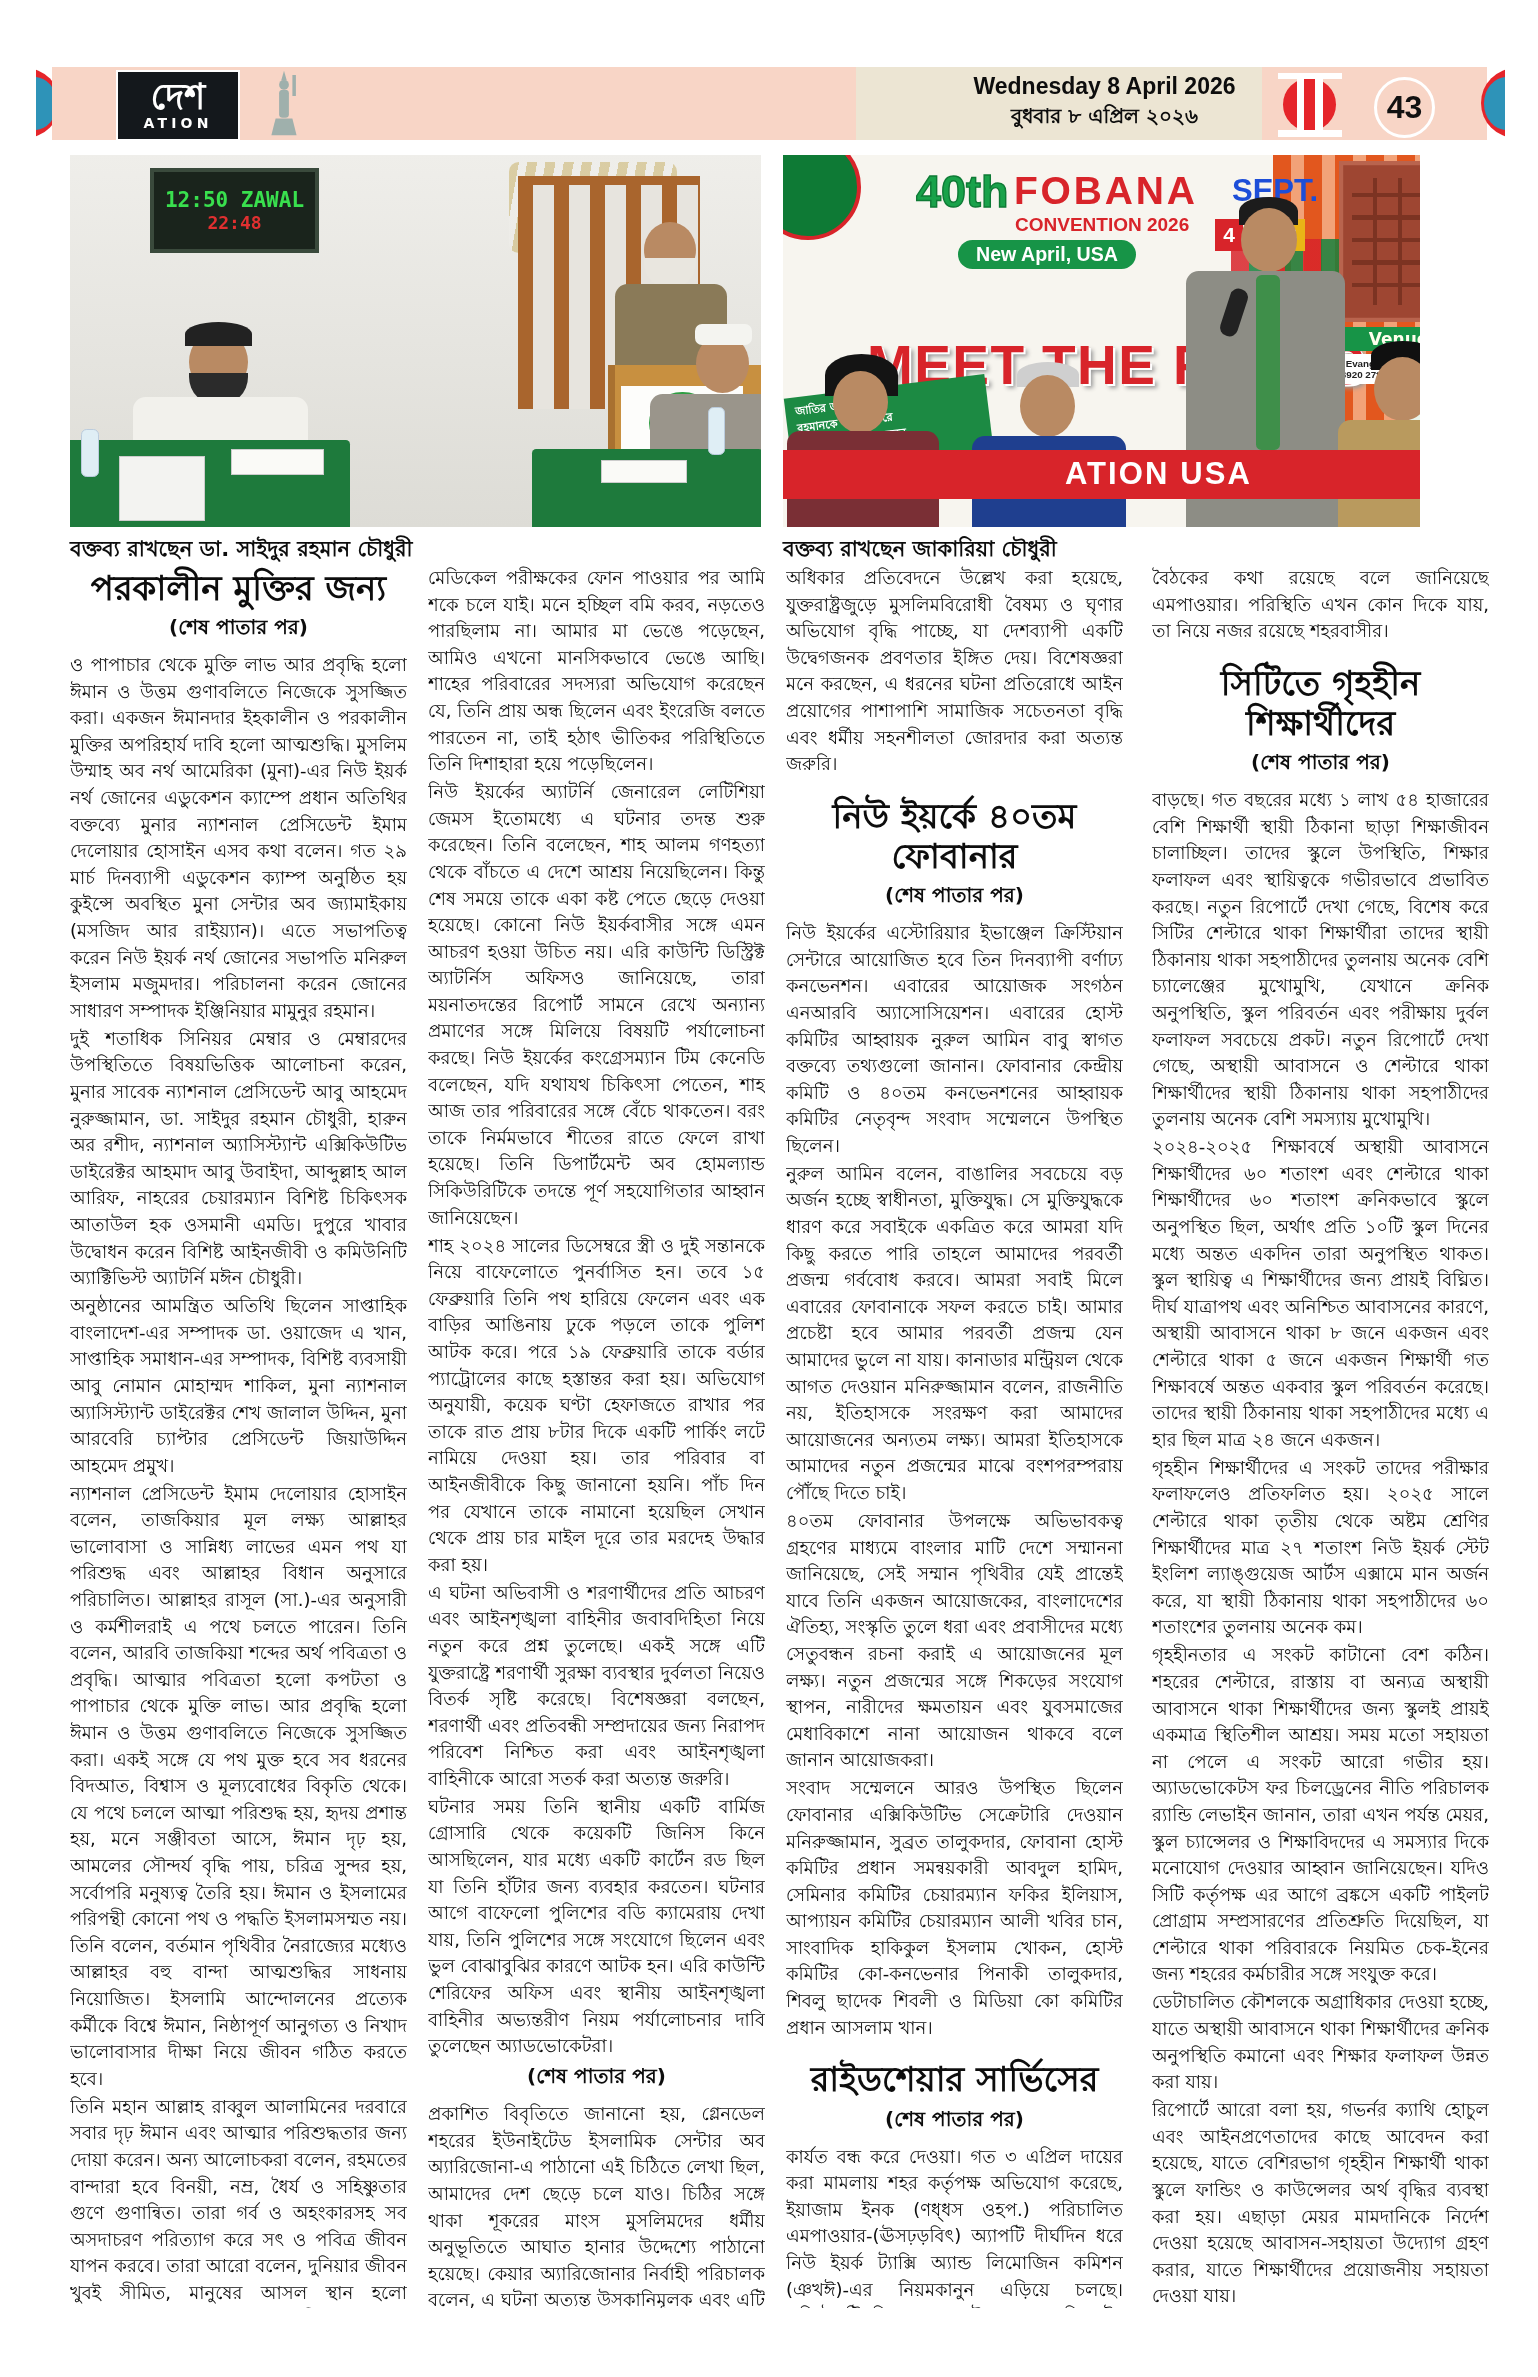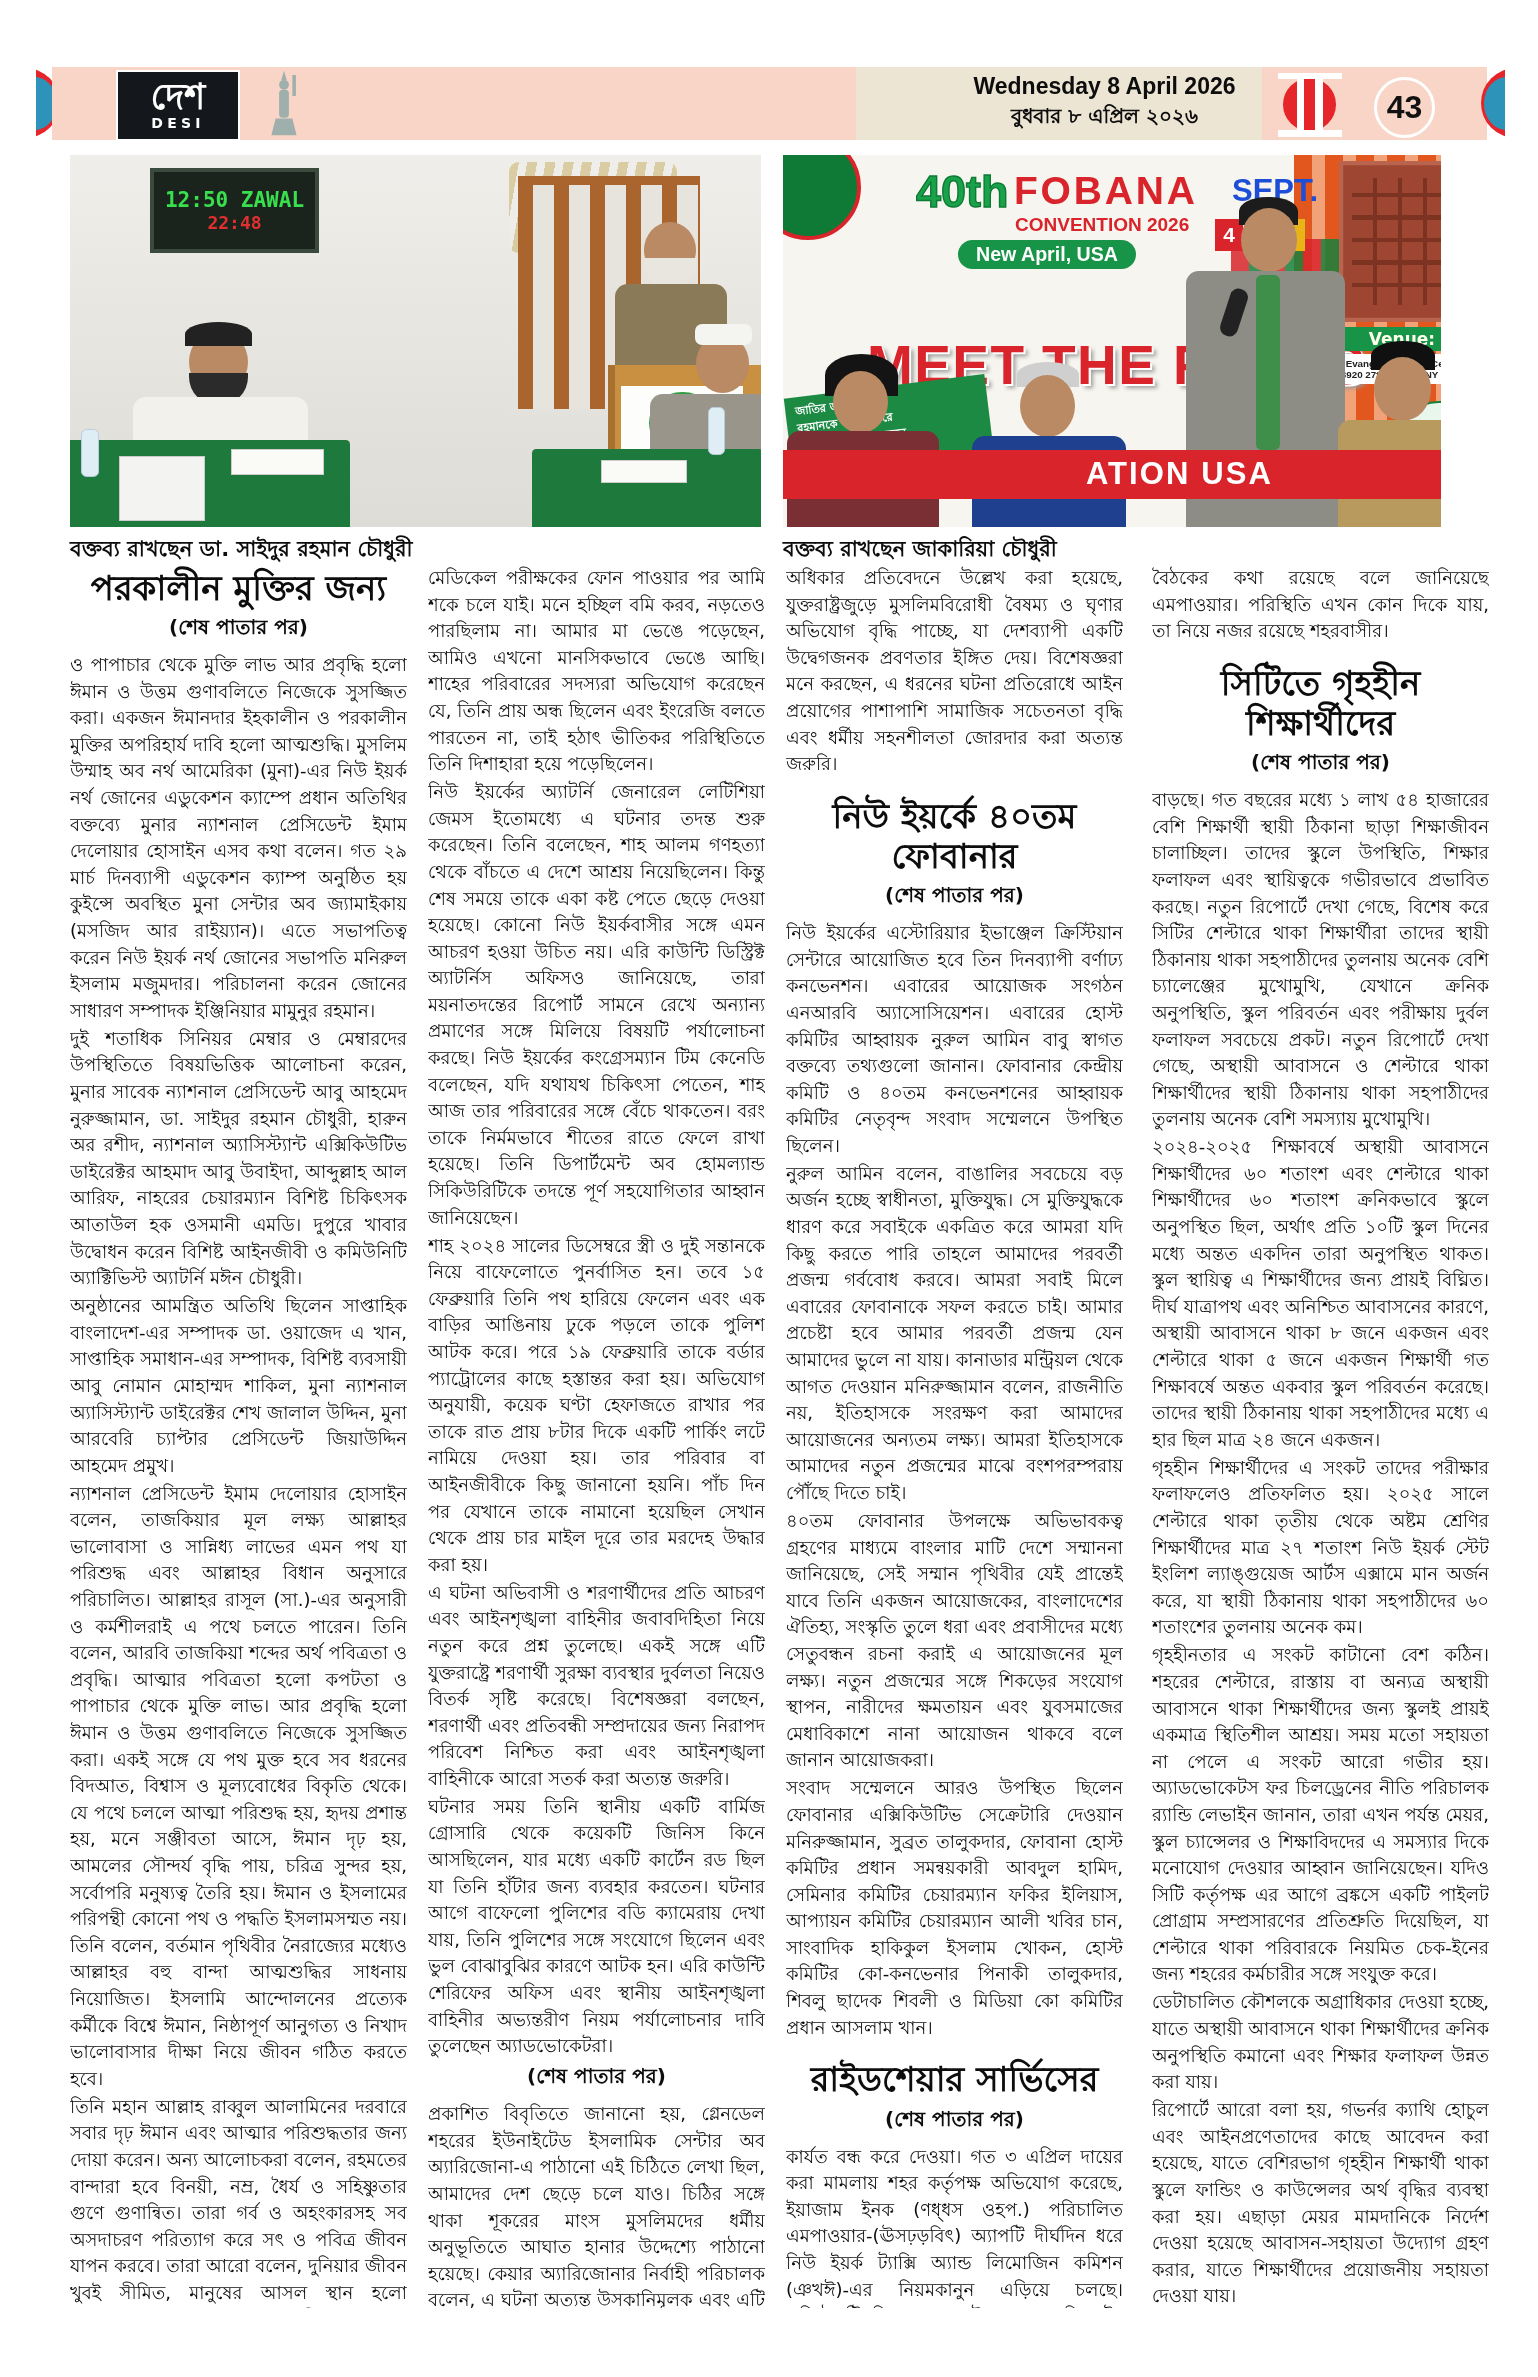--- a/index.html
+++ b/index.html
@@ -29,21 +29,21 @@
   .hg-wrap{position:absolute;left:1225px;top:5.6px;width:67px;height:64px;}
   .hg-circle{position:absolute;left:5.6px;top:5.6px;width:53px;height:53px;border-radius:50%;background:#e5252a;}
   .hg-bar{position:absolute;top:0;width:7.7px;height:64px;background:#fff;}
   .hg-cap{position:absolute;left:1.4px;width:64px;height:6.3px;background:#fff;}
   .page-badge{position:absolute;left:1322px;top:9.8px;width:55px;height:55px;border:3.5px solid #fff;border-radius:50%;
               display:flex;align-items:center;justify-content:center;font-size:32px;font-weight:bold;
               font-family:"Liberation Sans",sans-serif;color:#111;}
   
   .photo{position:absolute;top:155px;height:372px;overflow:hidden;background:#e9e8e4;}
   .photo.left{left:70px;width:691px;}
-  .photo.right{left:783px;width:637px;padding-left:21px;}
+  .photo.right{left:783px;width:637px;}
   .caption{position:absolute;top:533px;font-size:21px;font-weight:bold;}
   .caption.left{left:70px;} .caption.right{left:783px;}
   
   .wall{position:absolute;inset:0;background:linear-gradient(#efeeea,#dddcd6);}
   .clock{position:absolute;left:80px;top:12.6px;width:161px;height:77px;background:#1a241c;border:4.2px solid #3a4a3c;
          display:flex;flex-direction:column;align-items:center;justify-content:center;}
   .clock .l1{color:#39e04e;font-family:"DejaVu Sans Mono",monospace;font-size:21px;font-weight:bold;}
   .clock .l2{color:#e03030;font-family:"DejaVu Sans Mono",monospace;font-size:18px;font-weight:bold;}
   .calli{position:absolute;right:84px;top:7px;width:168px;height:91px;opacity:.55;
          background:repeating-linear-gradient(100deg,#c9b26a 0 9.8px,#efeeea 9.8px 18px);border-radius:9.8px;}
@@ -121,21 +121,21 @@
 
 <div class="page">
 
   <div class="cap left">
       <div class="ring"></div>
       <div class="inner"></div>
     </div>
   <div class="hdr">
     <div class="logo-box">
       <div class="logo-bn">দেশ</div>
-      <div class="logo-en">DESI</div>
+      <div class="logo-en">ATION</div>
     </div>
     <div class="statue">
       <svg width="56" height="70" viewBox="0 0 80 100">
         <polygon points="40,4 44,18 36,18" fill="#9fb0ac"></polygon>
         <circle cx="40" cy="24" r="7" fill="#9fb0ac"></circle>
         <rect x="33" y="31" width="14" height="40" rx="5" fill="#9fb0ac"></rect>
         <rect x="52" y="10" width="5" height="30" fill="#9fb0ac"></rect>
         <polygon points="28,72 52,72 58,96 22,96" fill="#9fb0ac"></polygon>
       </svg>
     </div>

